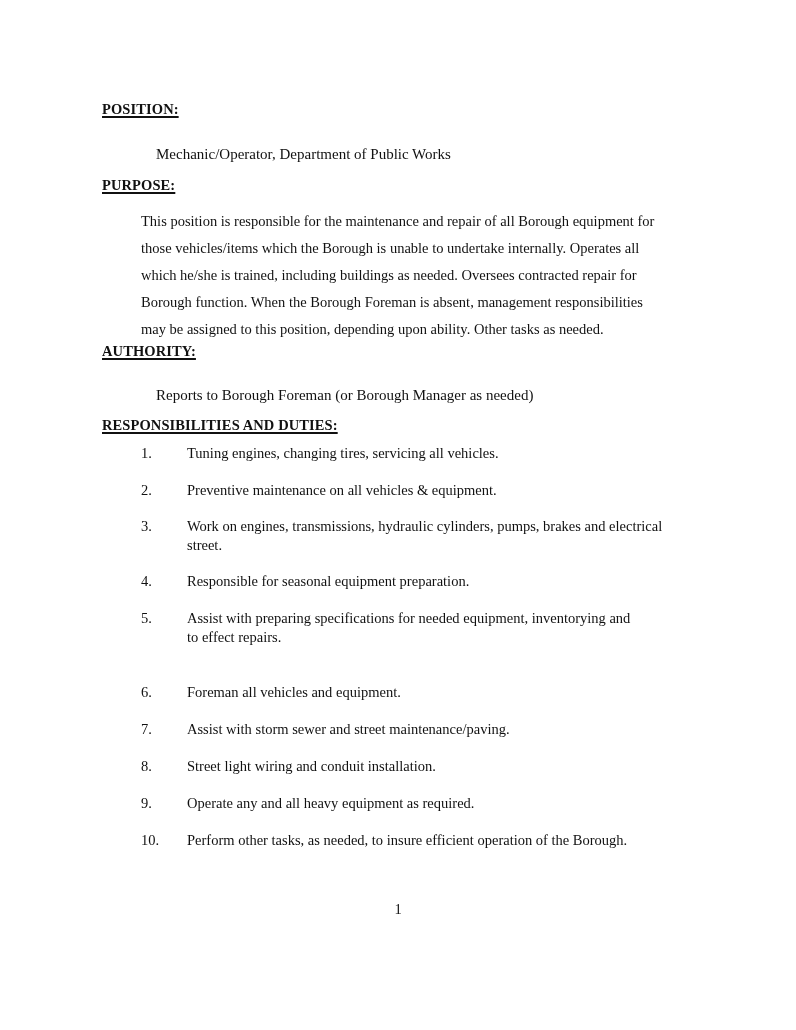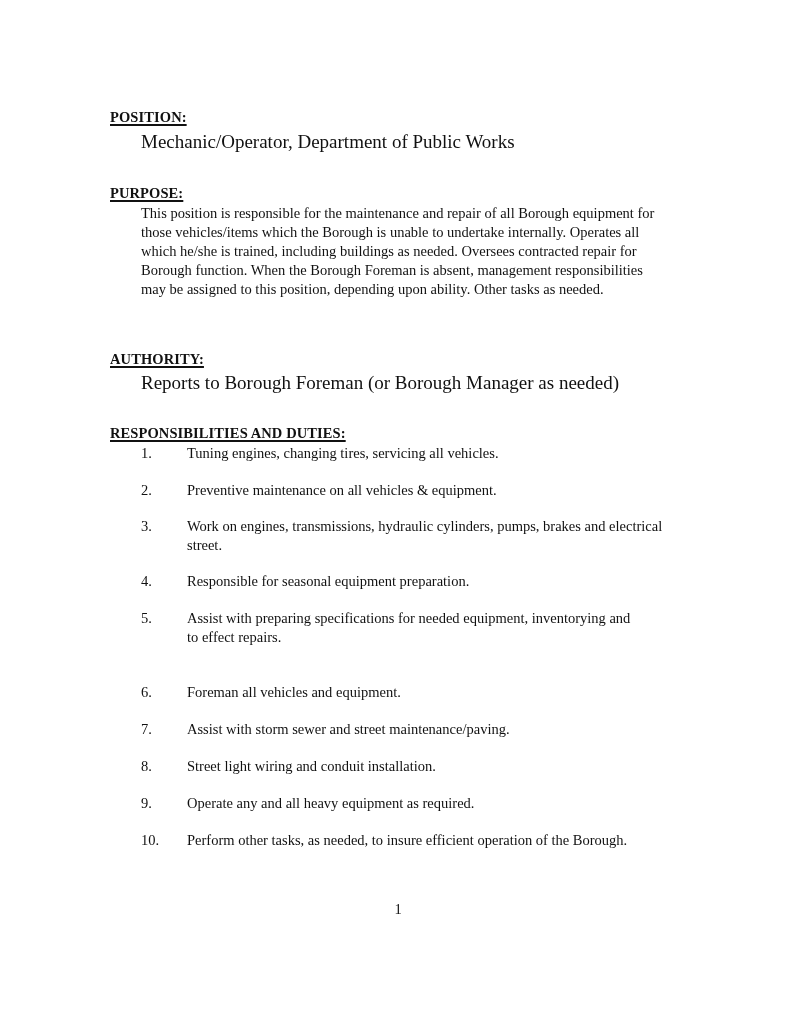--- a/index.html
+++ b/index.html
@@ -24,41 +24,42 @@
     }
     .heading {
       position: absolute;
       left: 94px;
       font-size: 14.5px;
       font-weight: bold;
       text-decoration: underline;
       text-underline-offset: 2px;
       text-decoration-thickness: 1.5px;
       letter-spacing: 0.1px;
-      margin: 16px;
+      margin: 8px;
     }
     .indent-text {
       position: absolute;
       left: 141px;
-      font-size: 19px;
-      margin: 0;
+      font-size: 15px;
+      margin: 15px;
       white-space: nowrap;
     }
     .purpose-text {
       position: absolute;
       left: 141px;
       top: 204px;
       width: 560px;
       font-size: 14.5px;
       line-height: 19px;
       margin: 0;
     }
     .purpose-text span {
       display: block;
       white-space: nowrap;
+      margin-top: 8px;
     }
     .duty {
       position: absolute;
       left: 141px;
       width: 570px;
       font-size: 14.5px;
       line-height: 18.5px;
     }
     .duty-num {
       position: absolute;

